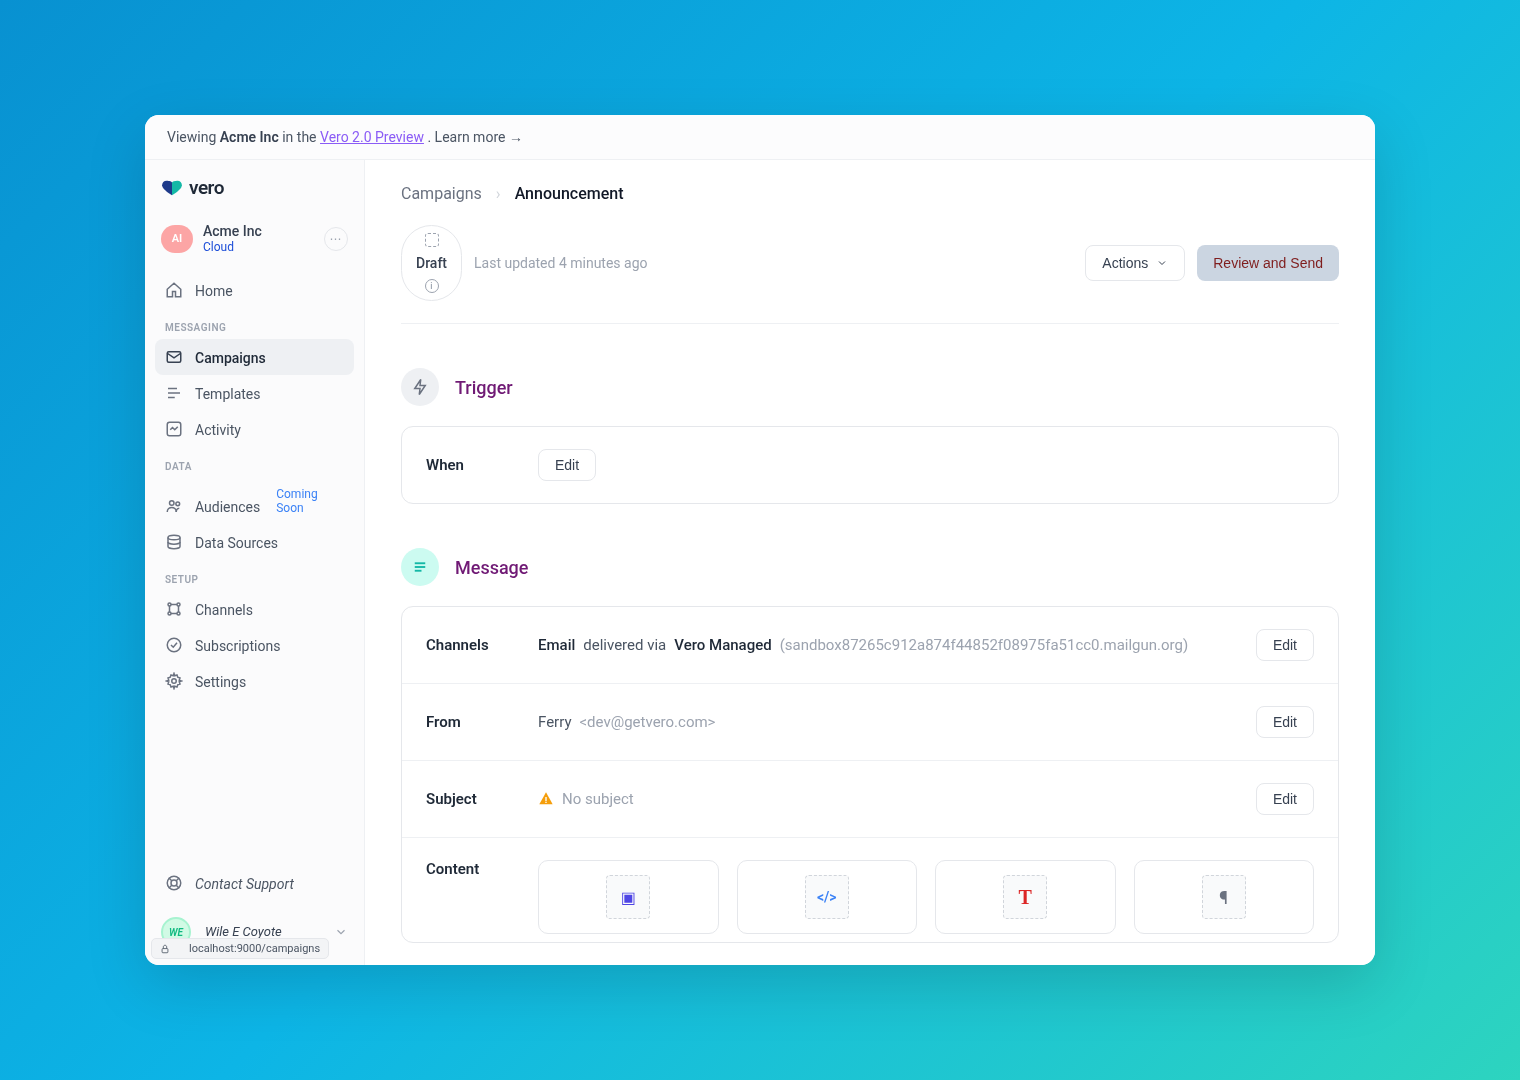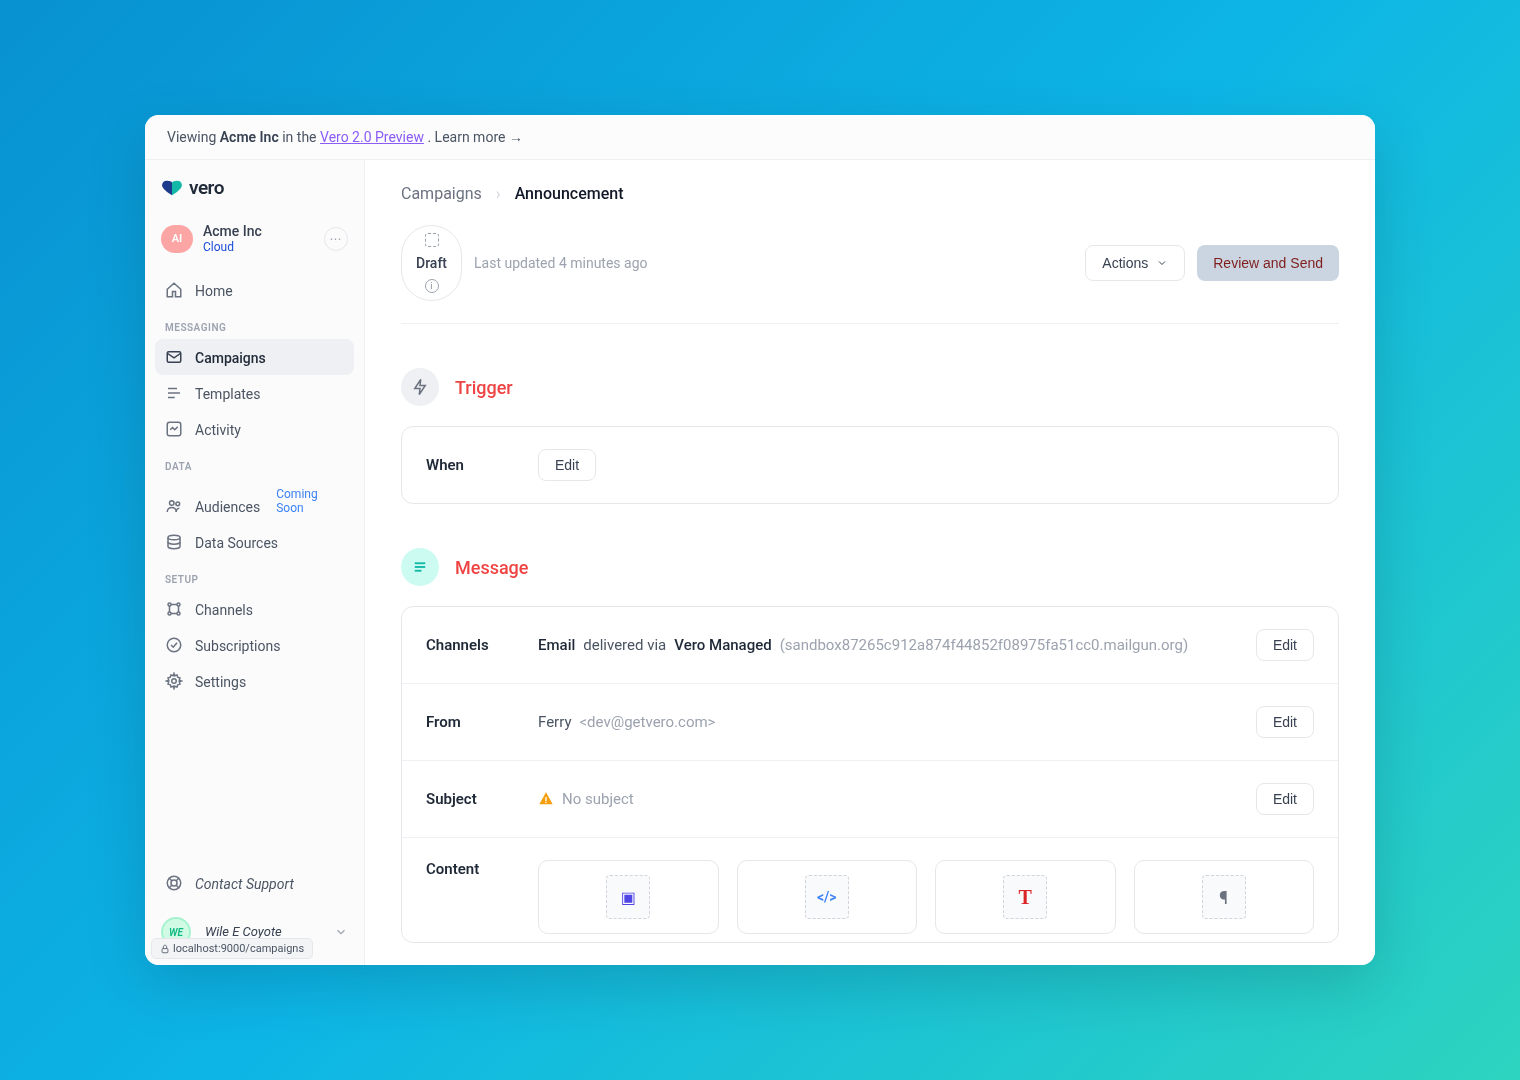--- a/index.html
+++ b/index.html
@@ -85,21 +85,21 @@
   display: flex; align-items: center; justify-content: center;
   color: #10b981; font-size: 10px; font-weight: 600; border: 2px solid #a7f3d0;
 }
 .user-info { flex: 1; line-height: 1.1; }
 .user-name { font-size: 13px; color: #374151; }
 .user-chevron { color: #9ca3af; }
 .url-chip {
   position: absolute; bottom: 6px; left: 6px;
   background: #f3f4f6; border: 1px solid #e5e7eb; border-radius: 5px;
   padding: 3px 8px; font-size: 11px; color: #4b5563;
-  display: flex; align-items: center; gap: 3px;
+  display: flex; align-items: center; gap: 19px;
 }
 .main { flex: 1; overflow-y: auto; background: #fff; }
 .main-inner { padding: 24px 36px 40px 36px; }
 .breadcrumb {
   display: flex; align-items: center; gap: 14px; font-size: 16px;
   color: #6b7280; margin-bottom: 22px;
 }
 .breadcrumb .current { color: #111827; font-weight: 500; }
 .breadcrumb .sep { color: #d1d5db; }
 .header-row {
@@ -126,21 +126,21 @@
 }
 .btn-outline { background: #fff; border: 1px solid #e5e7eb; color: #374151; }
 .btn-primary-disabled { background: #cbd5e1; color: #7f1d1d; border: none; cursor: not-allowed; }
 .section-hdr { display: flex; align-items: center; gap: 16px; margin-bottom: 20px; }
 .section-icon {
   width: 38px; height: 38px; border-radius: 50%; display: flex;
   align-items: center; justify-content: center;
 }
 .section-icon.gray { background: #eef0f3; color: #6b7280; }
 .section-icon.teal { background: #ccfbf1; color: #14b8a6; }
-.section-title { font-size: 18px; color: #ef4444; font-weight: 500; }
+.section-title { font-size: 18px; color: #701a75; font-weight: 500; }
 .card {
   border: 1px solid #e5e7eb; border-radius: 12px; margin-bottom: 44px;
 }
 .card-row {
   display: flex; align-items: center; padding: 22px 24px;
   border-bottom: 1px solid #eef0f3;
 }
 .card-row:last-child { border-bottom: none; }
 .card-row .label {
   width: 112px; font-size: 15px; font-weight: 600; color: #1f2937; flex-shrink: 0;

